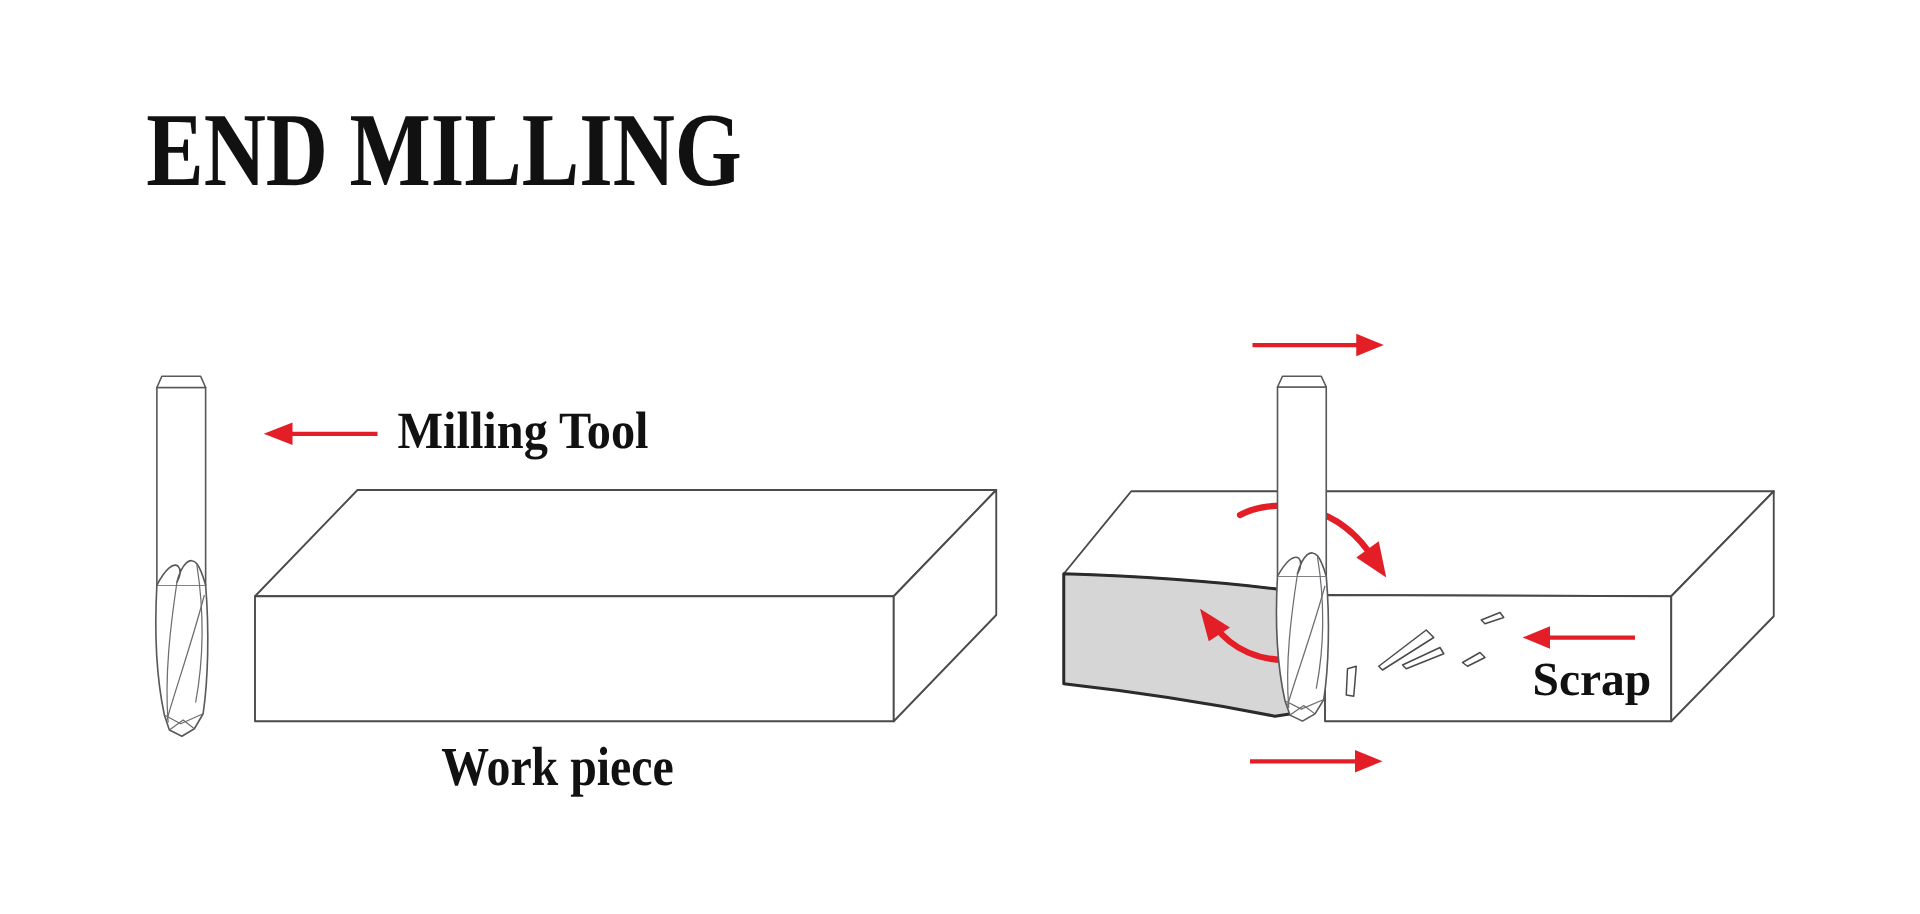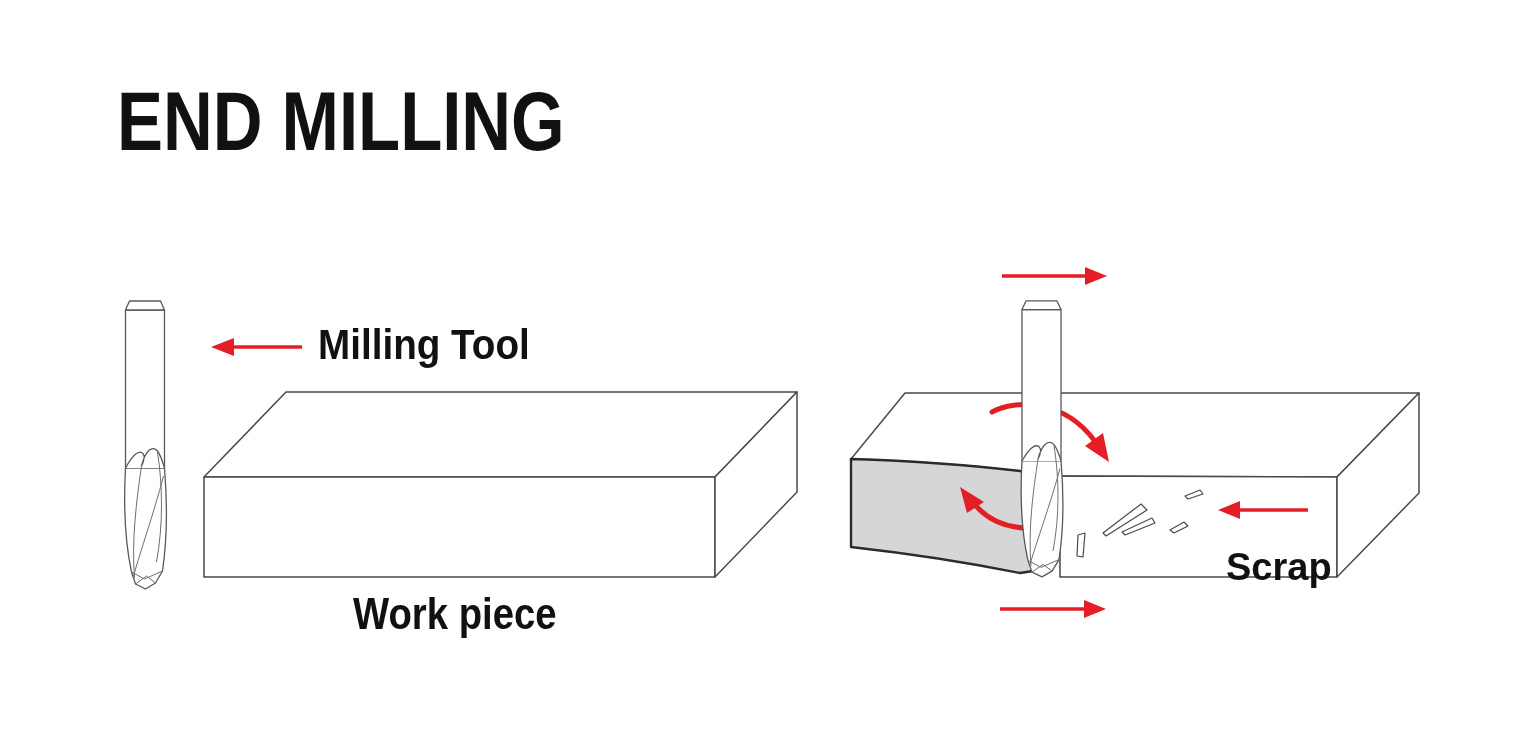--- a/index.html
+++ b/index.html
@@ -1,34 +1,34 @@
 <!DOCTYPE html>
 <html style="--arrow-red: #E31E26; --cut-surface-gray: #D6D6D6; --outline: #4A4A4A; --cut-outline: #2B2B2B; --text: #111111; --background: #FFFFFF;"><head>
 <meta charset="utf-8">
 <style>
   html,body{margin:0;padding:0;background:#fff;}
   #stage{
     position:relative;
     width:1536px;height:731px;
     background:var(--background,#fff);
     overflow:hidden;
-    font-family:Liberation Sans, sans-serif;
+    font-family:Liberation Serif, serif;
   }
   .label{
     position:absolute;
     color:var(--text,#111);
     font-weight:bold;
     line-height:1;
     white-space:nowrap;
     transform-origin:left top;
   }
   #title{left:117px;top:79px;font-size:84px;transform:scaleX(0.82);letter-spacing:0;}
   #milling-tool-label{left:318px;top:324px;font-size:42px;transform:scaleX(0.92);}
   #work-piece-label{left:353px;top:592px;font-size:44px;transform:scaleX(0.87);}
-  #scrap-label{left:1226px;top:548px;font-size:38px;}
+  #scrap-label{left:1226px;top:525px;font-size:38px;}
   svg{position:absolute;left:0;top:0;}
   .face{fill:#ffffff;stroke:var(--outline,#4a4a4a);stroke-width:1.5;stroke-linejoin:round;}
   .cut{fill:var(--cut-surface-gray,#d6d6d6);stroke:var(--cut-outline,#2b2b2b);stroke-width:2.4;stroke-linejoin:round;}
   .chip{fill:#ffffff;stroke:#4a4a4a;stroke-width:1.2;stroke-linejoin:round;}
   .red-line{stroke:var(--arrow-red,#e31e26);stroke-width:3.4;fill:none;}
   .red-arc{stroke:var(--arrow-red,#e31e26);stroke-width:5;fill:none;stroke-linecap:round;}
   .red-fill{fill:var(--arrow-red,#e31e26);stroke:none;}
   .tool-line{fill:#ffffff;stroke:#58595b;stroke-width:1.3;stroke-linejoin:round;}
   .tool-detail{fill:none;stroke:#6d6e71;stroke-width:1;stroke-linejoin:round;}
 </style>

